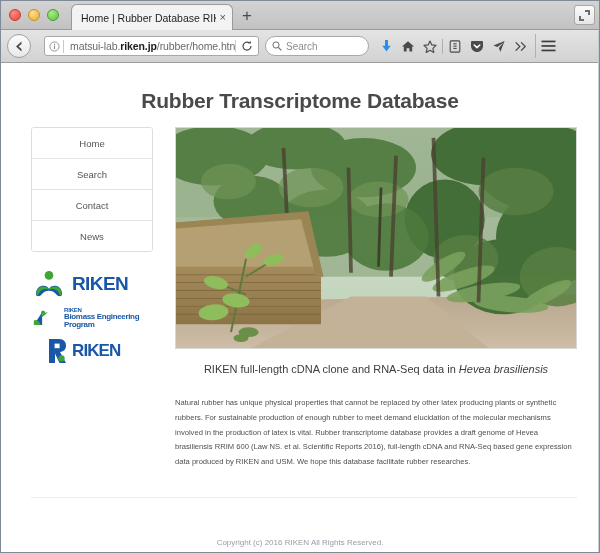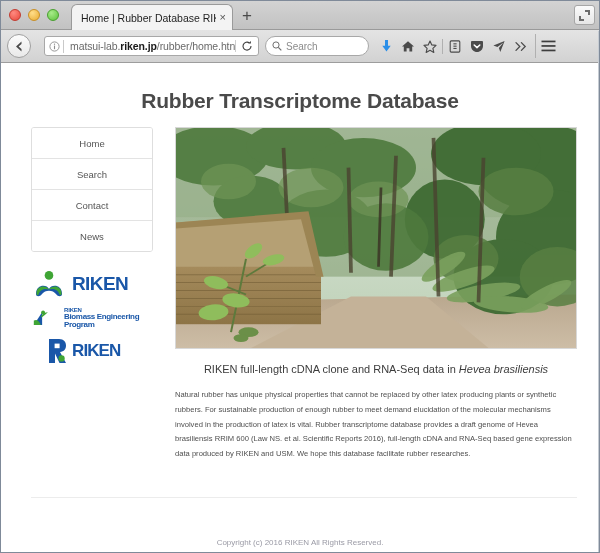--- a/index.html
+++ b/index.html
@@ -259,21 +259,21 @@
 
   .caption {
     text-align: center;
     font-size: 11px;
     color: #3c3c3c;
     margin-top: 14px;
   }
   .caption i { font-style: italic; }
 
   .bodytext {
-    margin-top: 13px;
+    margin-top: 21px;
     font-size: 7.6px;
     line-height: 1.95;
     color: #4e4e4e;
     text-align: left;
   }
 
   .footer-divider {
     position: absolute;
     left: 30px; right: 22px;
     top: 408px;

